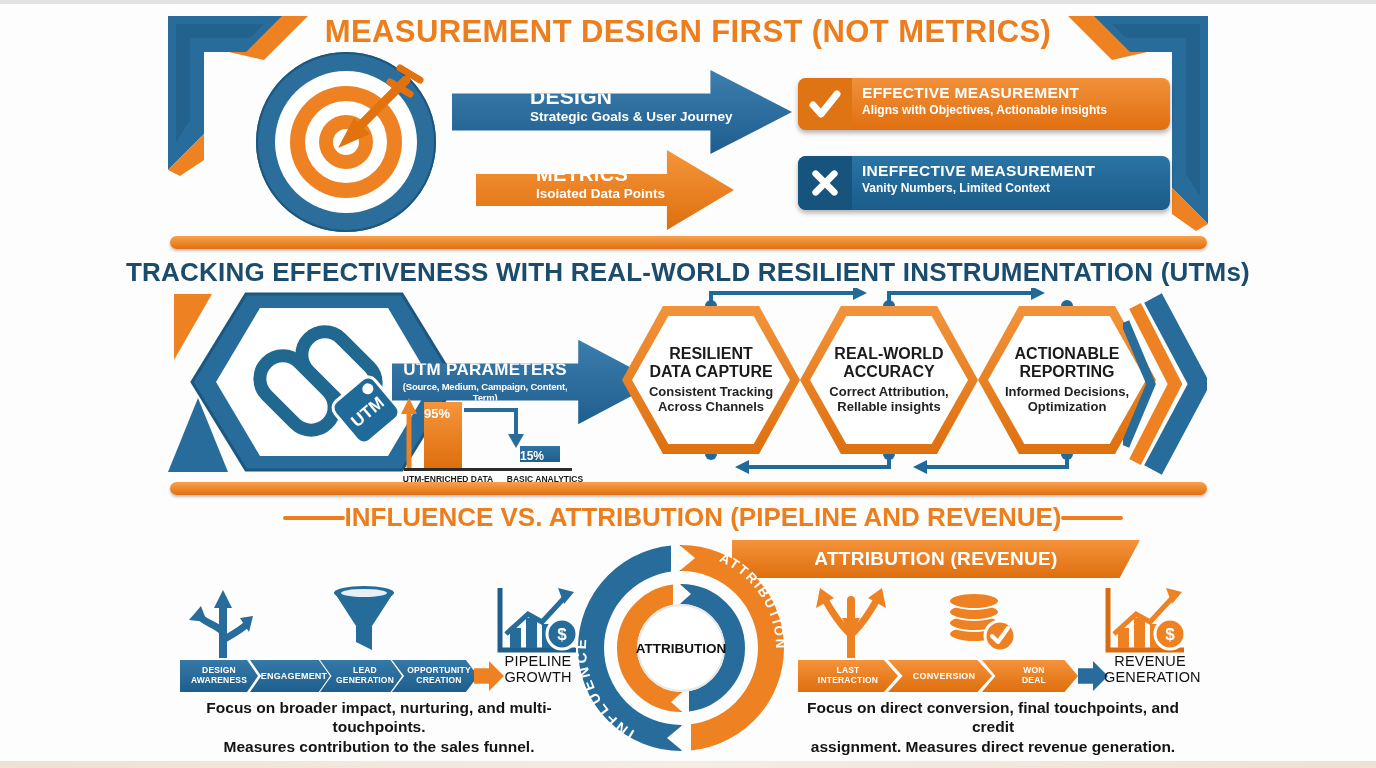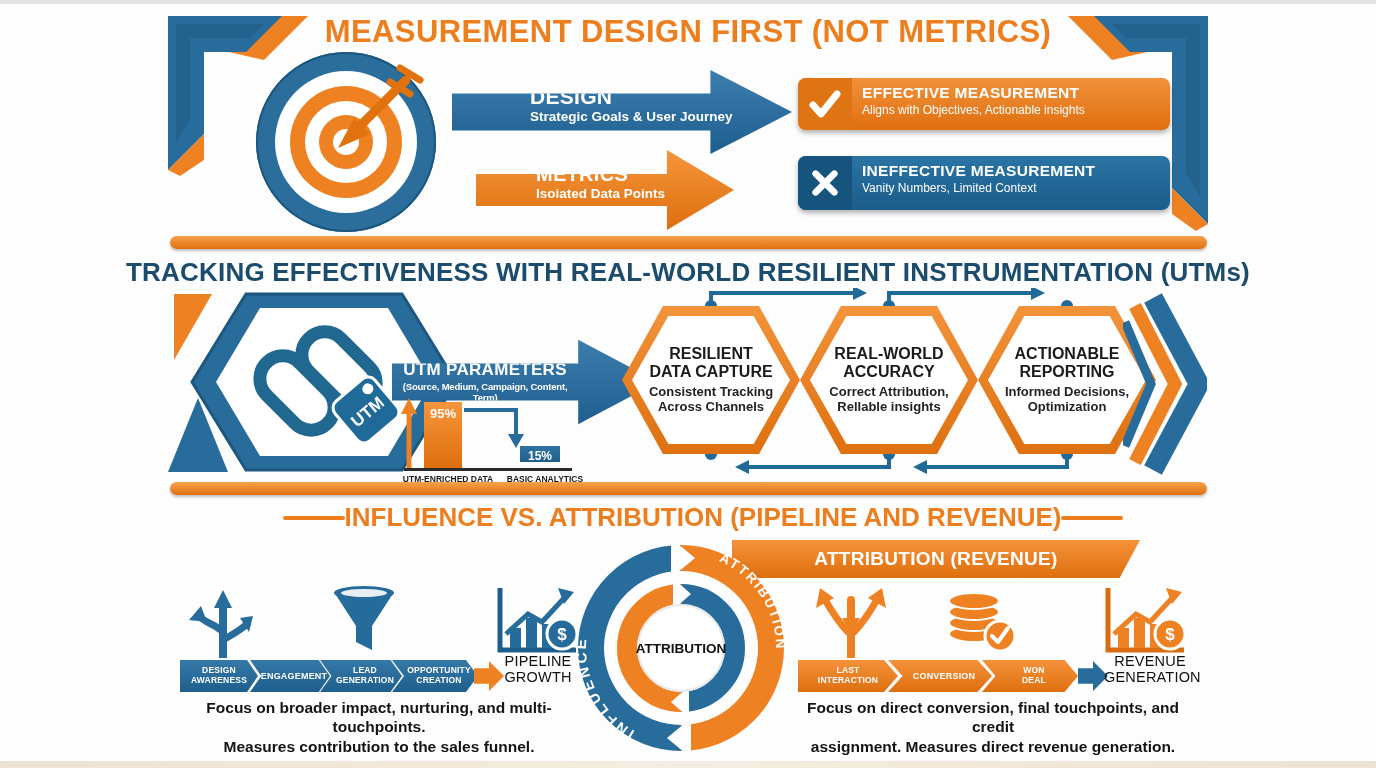--- a/index.html
+++ b/index.html
@@ -35,33 +35,33 @@
   
   .measure-box { width:372px; height:52px; border-radius:8px; display:flex; overflow:hidden;
                  box-shadow:0 3px 5px rgba(0,0,0,.3); }
   .mb-eff { left:798px; top:78px; background:linear-gradient(180deg,#F1913A,#E06F10); }
   .mb-ineff { left:798px; top:156px; height:54px; background:linear-gradient(180deg,#2A74A4,#1B5C8A); }
   .mb-icon { width:54px; flex:0 0 54px; display:flex; align-items:center; justify-content:center; }
   .mb-eff .mb-icon { background:#DE7413; }
   .mb-ineff .mb-icon { background:#16537D; }
   .mb-text { padding:6px 10px 0 10px; color:#fff; }
   .mb-title { font-size:15.5px; font-weight:800; letter-spacing:.3px; }
-  .mb-sub { font-size:12px; font-weight:400; margin-top:1px; }
+  .mb-sub { font-size:12px; font-weight:700; margin-top:1px; }
 
   
   .arrow-utm { left:392px; top:336px; width:266px; height:92px;
       background:linear-gradient(180deg,#3C7EAE,#1E5E8E);
       clip-path:polygon(0 30%,70% 30%,70% 4%,100% 50%,70% 96%,70% 70%,0 70%); }
   .utm-text { position:absolute; left:0; top:24px; width:70%; text-align:center; color:#fff; }
   .utm-title { font-size:17px; font-weight:800; letter-spacing:.3px; }
   .utm-sub { font-size:9.5px; font-weight:700; letter-spacing:-.2px; margin-top:1px; }
 
   
   .chart { left:398px; top:396px; width:182px; height:92px; }
-  .bar { position:absolute; display:flex; justify-content:center; }
+  .bar { position:absolute; display:flex; }
   .bar-label { color:#fff; font-weight:800; }
   .chart-base { position:absolute; left:6px; top:72px; width:168px; height:3px; background:#2b2b2b; }
   .chart-cat { position:absolute; top:78px; font-size:8.5px; font-weight:800; color:#1b1b1b; text-align:center; }
 
   
   .hex-outer { width:178px; height:148px;
       clip-path:polygon(23% 0,77% 0,100% 50%,77% 100%,23% 100%,0 50%);
       background:linear-gradient(180deg,#F2933B,#DE700F); }
   .hex-inner { position:absolute; left:10px; top:10px; right:10px; bottom:10px; background:#fff;
       clip-path:polygon(23% 0,77% 0,100% 50%,77% 100%,23% 100%,0 50%);

